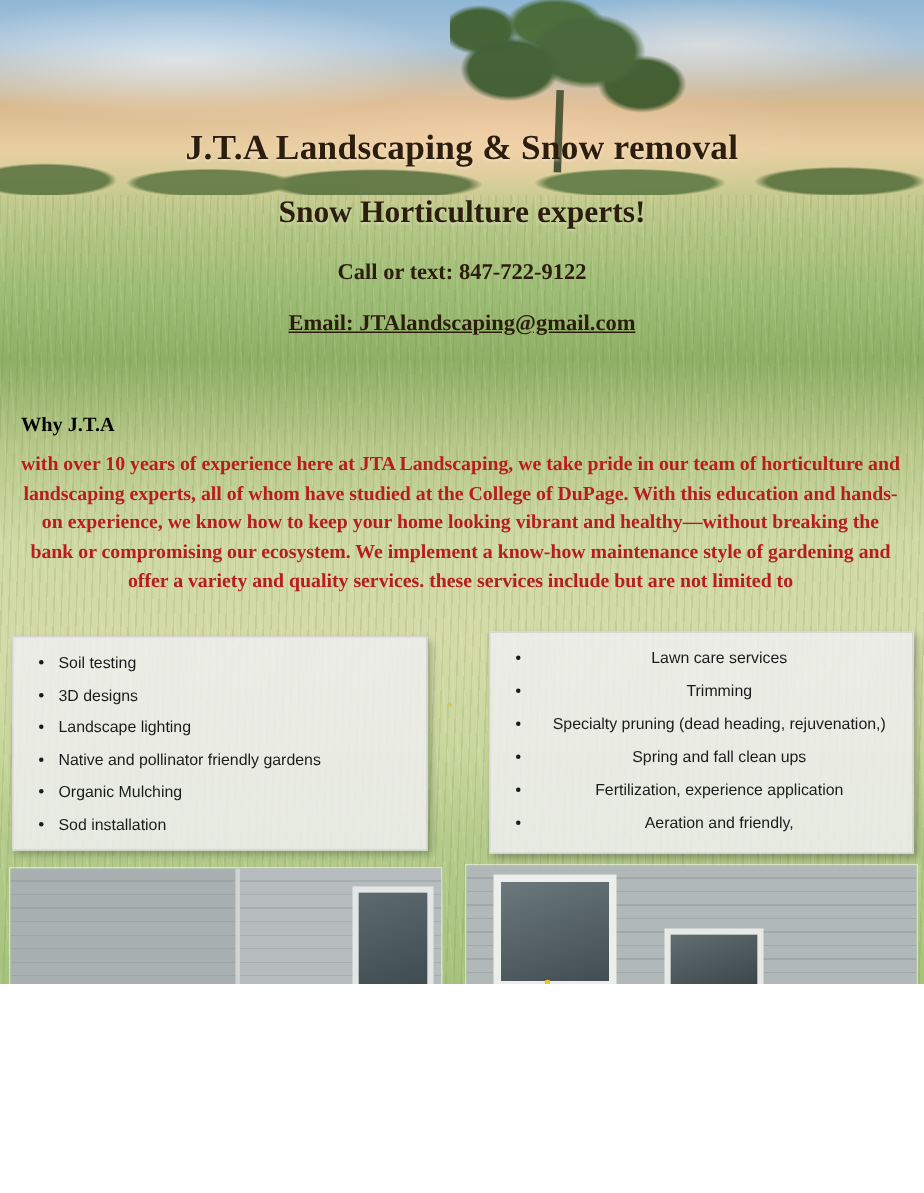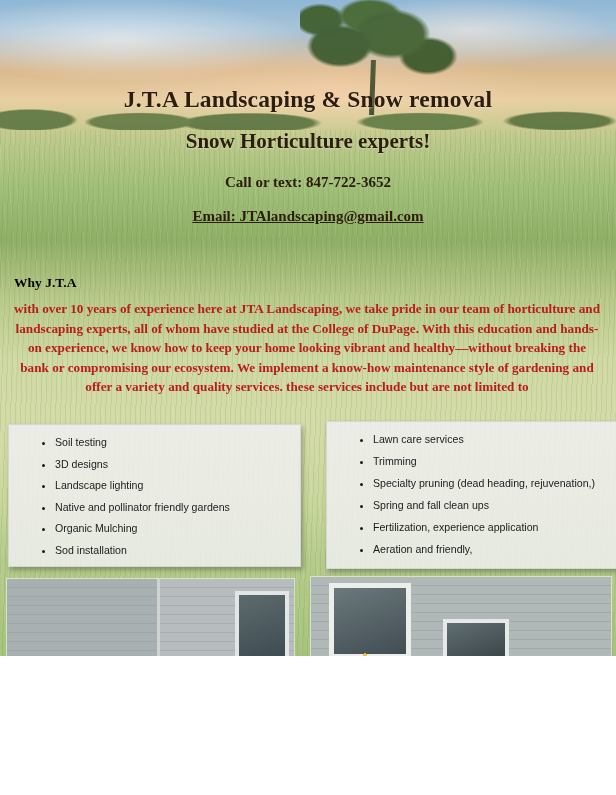--- a/index.html
+++ b/index.html
@@ -148,21 +148,20 @@
     color: #b91c1c;
     text-align: center;
   }
 
   
   .list-box {
     position: absolute;
     background: rgba(239,239,239,0.86);
     border: 1px solid #d6d6d6;
     box-shadow: 2px 3px 5px rgba(0,0,0,0.28);
-    padding-left: 16px;
   }
   .list-left {
     left: 8px; top: 424px;
     width: 275px; height: 141px;
   }
   .list-right {
     left: 326px; top: 421px;
     width: 281px; height: 146px;
   }
   .list-box ul {
@@ -170,21 +169,21 @@
     padding: 11px 6px 0 30px;
     list-style: disc;
   }
   .list-box li {
     font-family: "Liberation Sans", sans-serif;
     font-size: 10.6px;
     color: #1b1b1b;
     line-height: 13px;
     margin-bottom: 8.5px;
   }
-  .list-right li { margin-bottom: 9px; }
+  .list-right li { margin-bottom: 9px; text-align: center; }
 
   
   .photo {
     position: absolute;
     overflow: hidden;
     border: 1px solid rgba(255,255,255,0.5);
   }
   .photo-left {
     left: 6px; top: 578px;
     width: 287px; height: 211px;
@@ -304,21 +303,21 @@
     <div class="bg-grass"></div>
     <div class="tree-line"></div>
     <div class="tree-canopy"></div>
     <div class="tree-trunk"></div>
     <div class="flowers"></div>
   </div>
 
   <div class="header">
     <div class="title-1">J.T.A Landscaping &amp; Snow removal</div>
     <div class="title-2">Snow Horticulture experts!</div>
-    <div class="contact-line">Call or text: 847-722-3652</div>
+    <div class="contact-line">Call or text: 847-722-9122</div>
     <div class="contact-line last">Email: JTAlandscaping@gmail.com</div>
   </div>
 
   <div class="why-heading">Why J.T.A</div>
   <div class="intro">with over 10 years of experience here at JTA Landscaping, we take pride in our team of horticulture and landscaping experts, all of whom have studied at the College of DuPage. With this education and hands-on experience, we know how to keep your home looking vibrant and healthy—without breaking the bank or compromising our ecosystem. We implement a know-how maintenance style of gardening and offer a variety and quality services. these services include but are not limited to</div>
 
   <div class="list-box list-left">
     <ul>
       <li>Soil testing</li>
       <li>3D designs</li>

